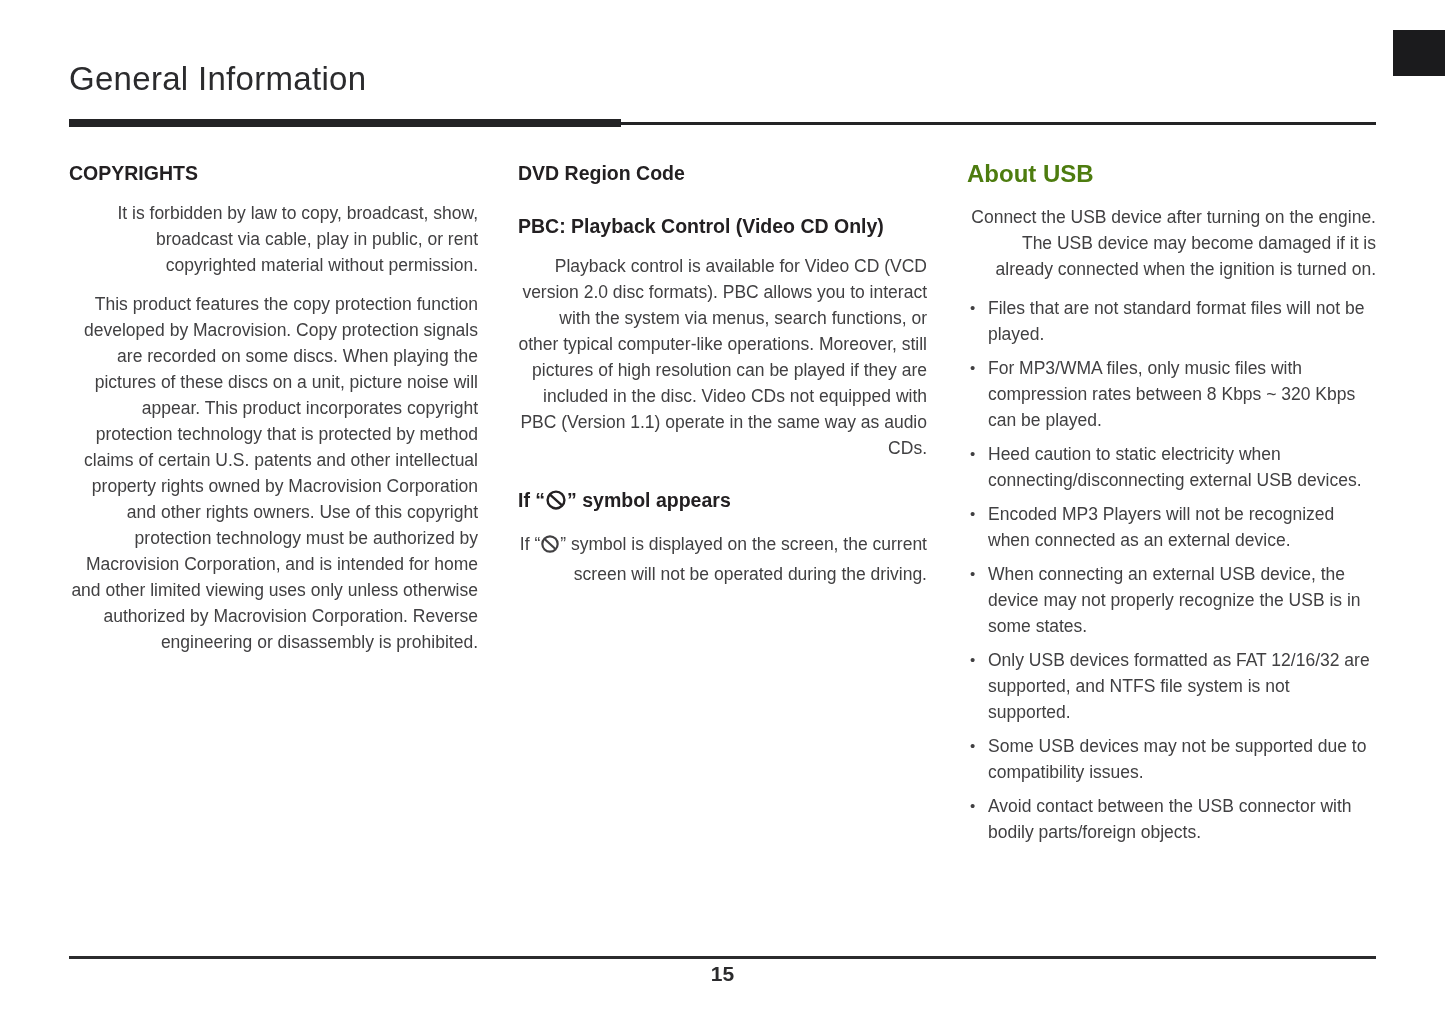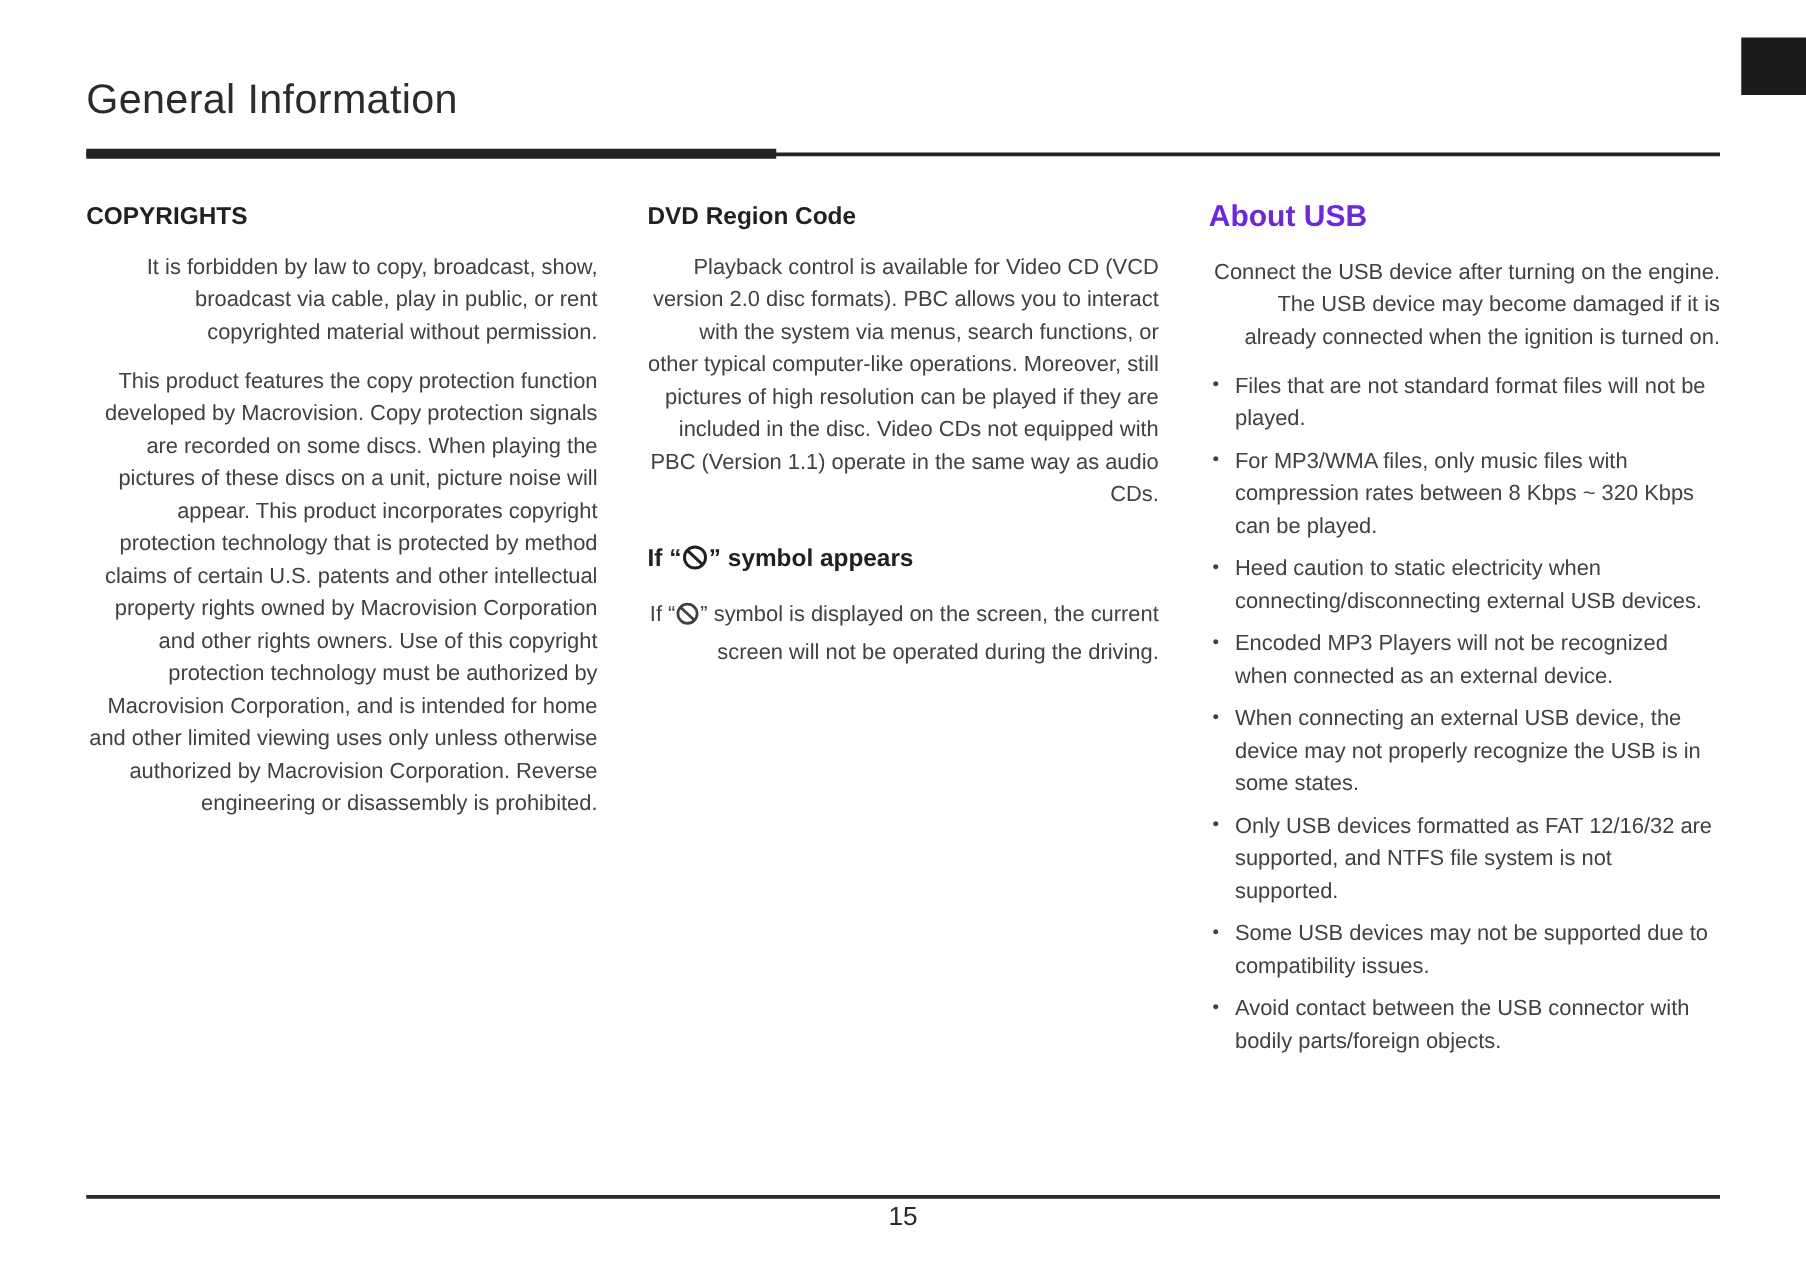--- a/index.html
+++ b/index.html
@@ -47,21 +47,21 @@
   .body-text {
     margin: 0 0 13px 0;
     font-size: 17.5px;
     line-height: 26px;
     color: #414042;
     text-align: right;
   }
   .usb-heading {
     margin: 0 0 16px 0;
     font-size: 24px; font-weight: bold;
-    color: #6d28d9;
+    color: #4d7c0f;
   }
   .usb-list { list-style: none; margin: 10px 0 0 0; padding: 0; }
   .usb-list li {
     position: relative;
     padding-left: 21px;
     margin: 0 0 8px 0;
     font-size: 17.5px; line-height: 26px;
     color: #414042;
   }
   .usb-list .bullet {
@@ -72,21 +72,21 @@
   .prohib-icon.small { vertical-align: -4px; }
 
   .footer-line {
     position: absolute; left: 69px; top: 956px;
     width: 1307px; height: 3px;
     background: #2b2b2d;
   }
   .page-number {
     position: absolute; top: 962px; left: 0;
     width: 1445px; text-align: center;
-    font-size: 21px; font-weight: normal;
+    font-size: 21px; font-weight: bold;
     color: #2b2b2d;
   }
 </style>
 </head>
 <body>
 
 <div class="page">
 
   <div class="corner-tab"></div>
 
@@ -101,20 +101,21 @@
 
     <div class="col">
       <h2 class="section-heading">COPYRIGHTS</h2>
       <p class="body-text">It is forbidden by law to copy, broadcast, show, broadcast via cable, play in public, or rent copyrighted material without permission.</p>
       <p class="body-text">This product features the copy protection function developed by Macrovision. Copy protection signals are recorded on some discs. When playing the pictures of these discs on a unit, picture noise will appear. This product incorporates copyright protection technology that is protected by method claims of certain U.S. patents and other intellectual property rights owned by Macrovision Corporation and other rights owners. Use of this copyright protection technology must be authorized by Macrovision Corporation, and is intended for home and other limited viewing uses only unless otherwise authorized by Macrovision Corporation. Reverse engineering or disassembly is prohibited.</p>
     </div>
 
     <div class="col">
       <h2 class="section-heading">DVD Region Code</h2>
 
+      <h2 class="section-heading spaced">PBC: Playback Control (Video CD Only)</h2>
       <p class="body-text">Playback control is available for Video CD (VCD version 2.0 disc formats). PBC allows you to interact with the system via menus, search functions, or other typical computer-like operations. Moreover, still pictures of high resolution can be played if they are included in the disc. Video CDs not equipped with PBC (Version 1.1) operate in the same way as audio CDs.</p>
 
       <h2 class="section-heading spaced">
         <span>If “</span><span class="prohib-icon"><svg width="22" height="22" viewBox="0 0 24 24">
               <circle cx="12" cy="12" r="9.2" fill="none" stroke="#232022" stroke-width="2.6"></circle>
               <line x1="5.8" y1="6.3" x2="18.2" y2="17.7" stroke="#232022" stroke-width="2.6"></line>
             </svg></span><span>” symbol appears</span>
       </h2>
       <p class="body-text">
         <span>If “</span><span class="prohib-icon small"><svg width="20" height="20" viewBox="0 0 24 24">

